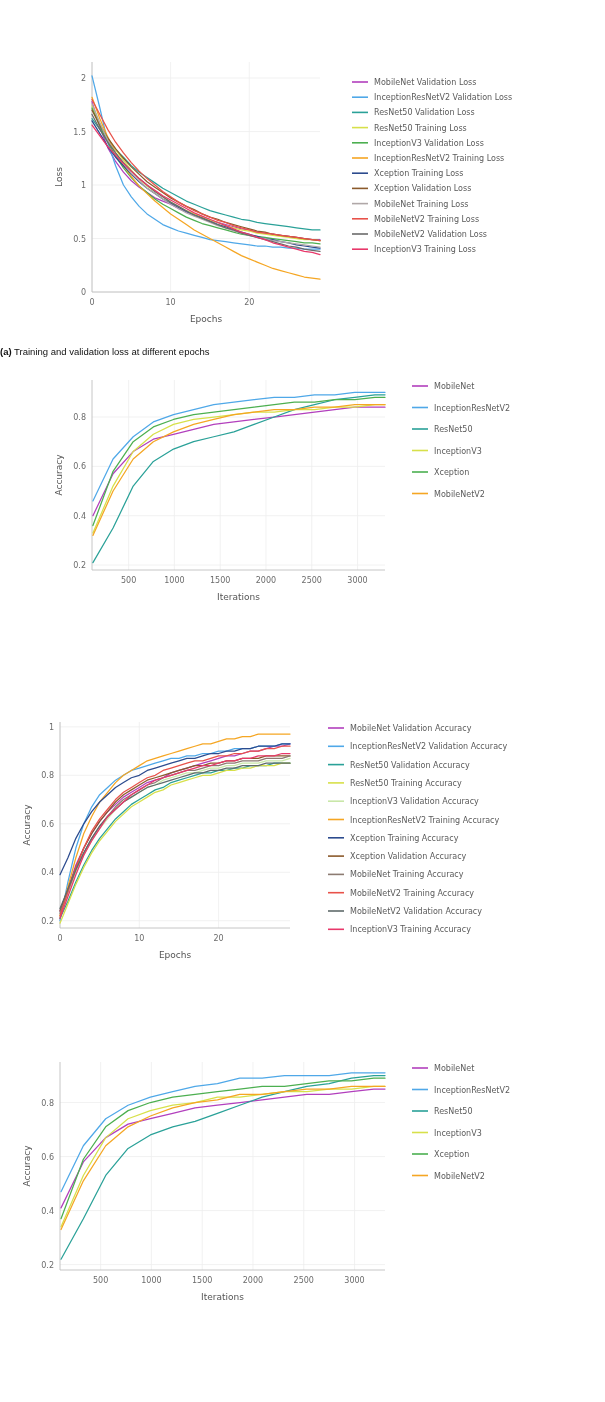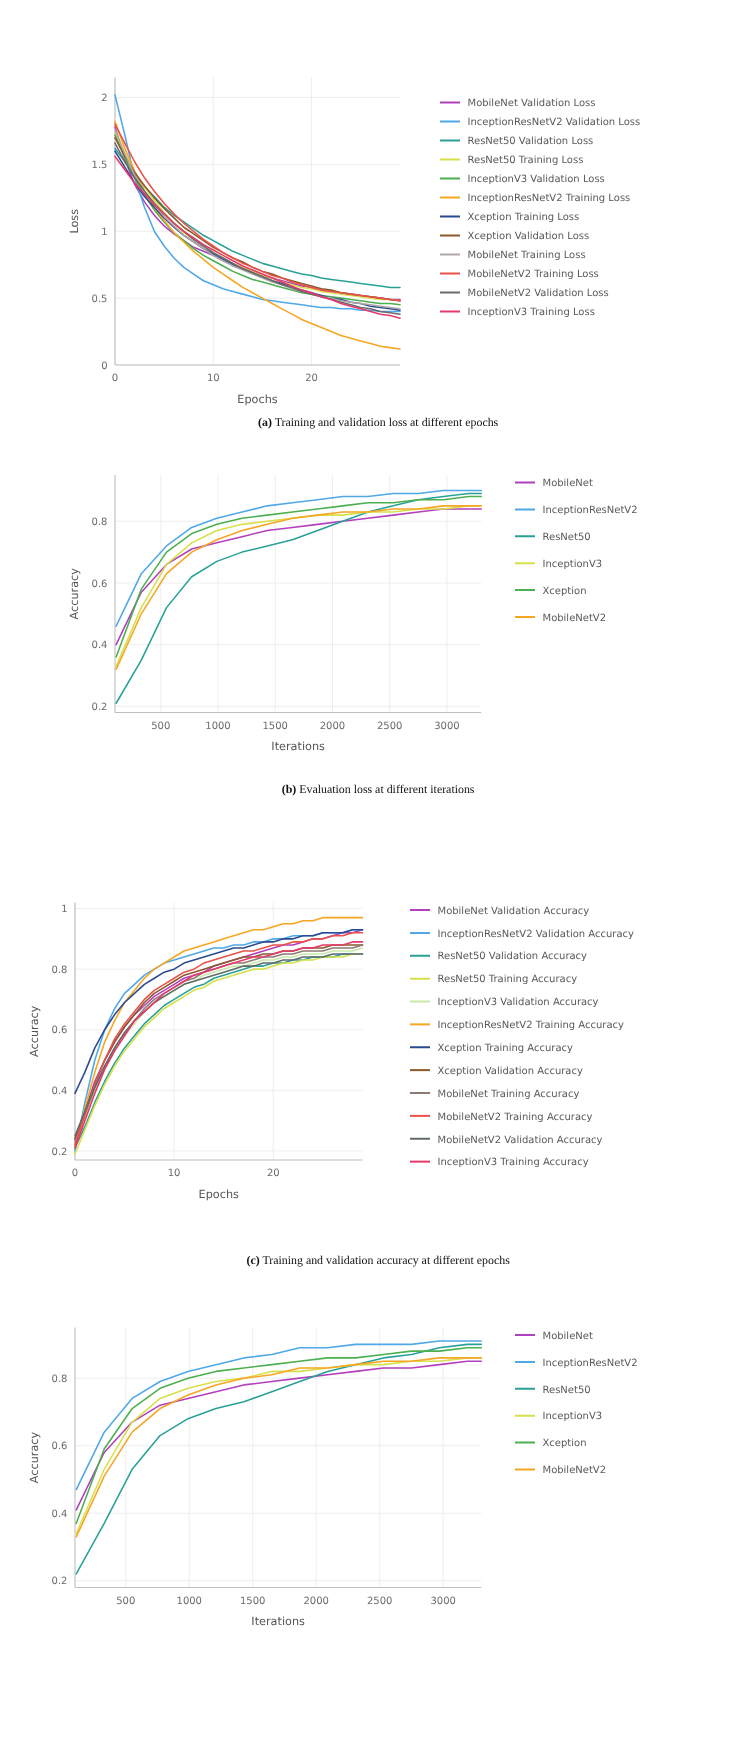--- a/index.html
+++ b/index.html
@@ -18,25 +18,24 @@
   .figure {
     position: absolute;
     left: 0;
     width: 605px;
   }
   .plot-wrap {
     position: relative;
     width: 605px;
   }
   .caption {
-    text-align: center;
-    font-family: Liberation Serif, serif;
+    font-family: Liberation Sans, sans-serif;
     font-size: 9.5px;
     color: #111;
-    margin-top: 4px;
+    margin-top: 16px;
   }
   .caption b {
     font-weight: bold;
   }
   svg {
     display: block;
   }
   .axis-label {
     font-family: "DejaVu Sans", sans-serif;
     font-size: 9px;
@@ -180,24 +179,20 @@
         <line x1="412" x2="428" y1="71" y2="71" stroke="#2aa198" class="legend-swatch"></line>
         <text x="434" y="74" class="legend-label" fill="#5a5a5a">ResNet50</text>
         <line x1="412" x2="428" y1="92.5" y2="92.5" stroke="#d7e04a" class="legend-swatch"></line>
         <text x="434" y="95.5" class="legend-label" fill="#5a5a5a">InceptionV3</text>
         <line x1="412" x2="428" y1="114" y2="114" stroke="#4caf50" class="legend-swatch"></line>
         <text x="434" y="117" class="legend-label" fill="#5a5a5a">Xception</text>
         <line x1="412" x2="428" y1="135.5" y2="135.5" stroke="#f5a623" class="legend-swatch"></line>
         <text x="434" y="138.5" class="legend-label" fill="#5a5a5a">MobileNetV2</text>
       </svg>
   </div>
-  <div class="caption">
-    <b>(b)</b>
-    <span>Evaluation loss at different iterations</span>
-  </div>
 </div>
 
 <div class="figure" id="fig-c-wrap" style="top:700px;">
   <div class="plot-wrap">
     <svg id="svg-c" width="605" height="300">
         <line x1="60" x2="290" y1="220.72941176470587" y2="220.72941176470587" class="grid-line"></line>
         <text x="54" y="223.72941176470587" text-anchor="end" class="tick-label">0.2</text>
         <line x1="60" x2="290" y1="172.25882352941176" y2="172.25882352941176" class="grid-line"></line>
         <text x="54" y="175.25882352941176" text-anchor="end" class="tick-label">0.4</text>
         <line x1="60" x2="290" y1="123.78823529411765" y2="123.78823529411765" class="grid-line"></line>
@@ -247,24 +242,20 @@
         <line x1="328" x2="344" y1="174.4" y2="174.4" stroke="#8c7b72" class="legend-swatch"></line>
         <text x="350" y="177.4" class="legend-label" fill="#5a5a5a">MobileNet Training Accuracy</text>
         <line x1="328" x2="344" y1="192.70000000000002" y2="192.70000000000002" stroke="#e8524a" class="legend-swatch"></line>
         <text x="350" y="195.70000000000002" class="legend-label" fill="#5a5a5a">MobileNetV2 Training Accuracy</text>
         <line x1="328" x2="344" y1="211" y2="211" stroke="#5f6b6b" class="legend-swatch"></line>
         <text x="350" y="214" class="legend-label" fill="#5a5a5a">MobileNetV2 Validation Accuracy</text>
         <line x1="328" x2="344" y1="229.3" y2="229.3" stroke="#e8386a" class="legend-swatch"></line>
         <text x="350" y="232.3" class="legend-label" fill="#5a5a5a">InceptionV3 Training Accuracy</text>
       </svg>
   </div>
-  <div class="caption">
-    <b>(c)</b>
-    <span>Training and validation accuracy at different epochs</span>
-  </div>
 </div>
 
 <div class="figure" id="fig-d-wrap" style="top:1040px;">
   <div class="plot-wrap">
     <svg id="svg-d" width="605" height="290">
         <line x1="60" x2="385" y1="224.5974025974026" y2="224.5974025974026" class="grid-line"></line>
         <text x="54" y="227.5974025974026" text-anchor="end" class="tick-label">0.2</text>
         <line x1="60" x2="385" y1="170.57142857142856" y2="170.57142857142856" class="grid-line"></line>
         <text x="54" y="173.57142857142856" text-anchor="end" class="tick-label">0.4</text>
         <line x1="60" x2="385" y1="116.54545454545456" y2="116.54545454545456" class="grid-line"></line>

